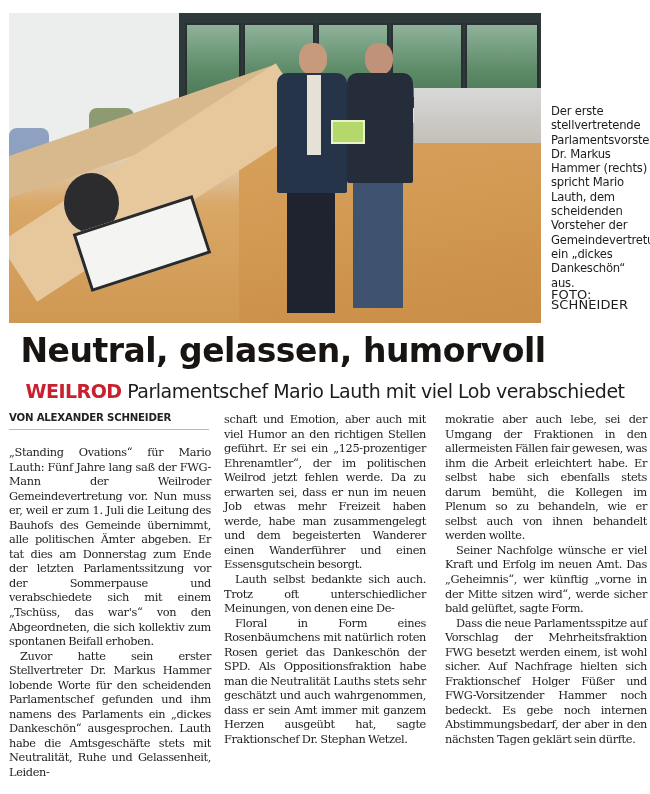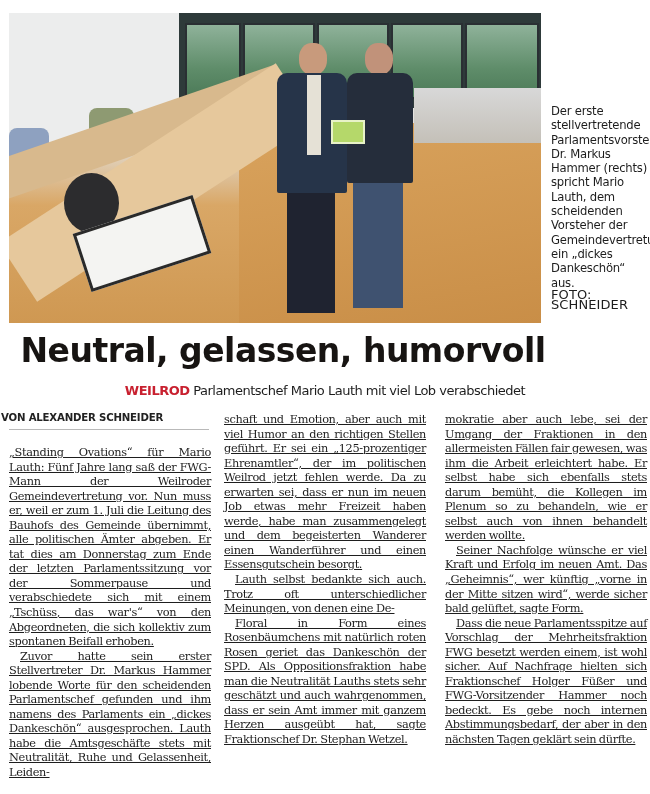--- a/index.html
+++ b/index.html
@@ -42,38 +42,38 @@
   .caption .credit { font-size: 13px; line-height: 10px; letter-spacing: 0.1px; display: block; }
 
   
   .headline {
     position: absolute; left: 0; top: 330px; width: 566px; text-align: center;
     font-family: "DejaVu Sans", sans-serif; font-weight: bold; font-size: 33px; line-height: 42px;
     letter-spacing: -0.5px; color: #171412;
   }
   .subhead {
     position: absolute; left: 0; top: 378px; width: 650px; text-align: center;
-    font-family: "DejaVu Sans", sans-serif; font-size: 13px; line-height: 26px; color: #1d1d1d;
+    font-family: "DejaVu Sans", sans-serif; font-size: 19px; line-height: 26px; color: #1d1d1d;
     letter-spacing: -0.5px;
   }
   .subhead .place { color: #c8202f; font-weight: bold; }
 
   
   .byline {
-    position: absolute; left: 1px; top: 411px; width: 200px;
+    position: absolute; left: 9px; top: 411px; width: 200px;
     font-family: "DejaVu Sans", sans-serif; font-weight: bold; font-size: 10.2px; line-height: 14px;
     letter-spacing: -0.2px; color: #222;
   }
   .byline-rule { position: absolute; left: 9px; top: 429px; width: 200px; height: 1px; background: #b9b9b9; }
 
   
   .col {
     position: absolute; width: 202px;
     font-family: "DejaVu Serif", serif; font-size: 11.35px; line-height: 14.55px; color: #1e1e1e;
-    text-align: justify; letter-spacing: -0.35px; word-spacing: -0.6px; hyphens: manual; text-decoration: underline;
+    text-align: justify; letter-spacing: -0.35px; word-spacing: -0.6px; hyphens: manual;
   }
   .col p { margin: 0; }
   .col p.indent { text-indent: 11px; }
   .col1 { left: 9px; top: 445px; }
   .col2 { left: 224px; top: 412px; }
   .col3 { left: 445px; top: 412px; }
 </style>
 </head>
 <body>
 

